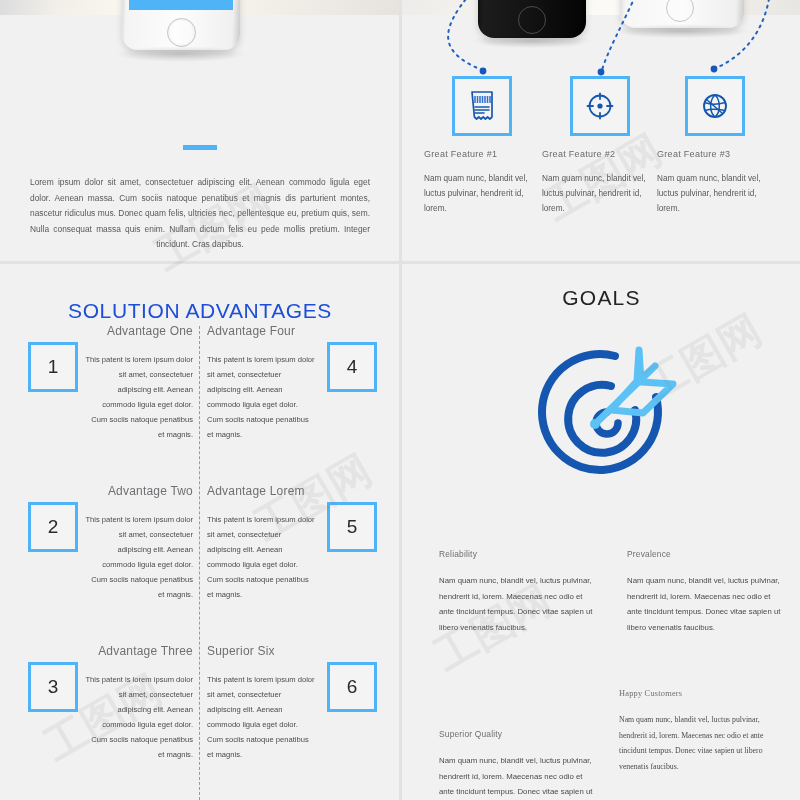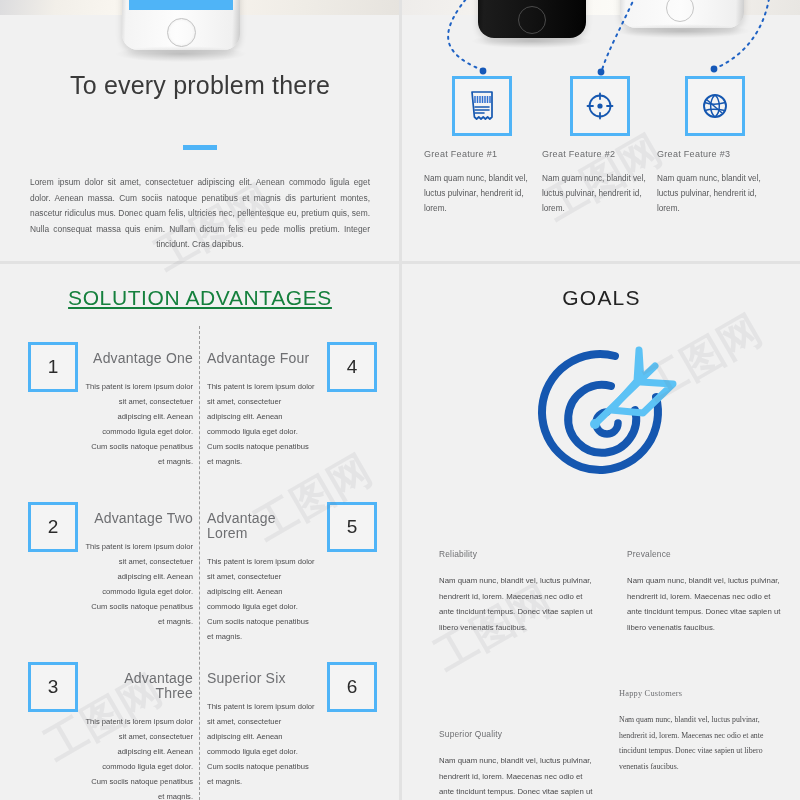--- a/index.html
+++ b/index.html
@@ -104,37 +104,37 @@
   .feature .f-title {
     margin-top: 13px; font-size: 9px; color: #6a6b6d; letter-spacing: .3px;
   }
   .feature .f-body {
     margin-top: 12px; font-size: 8.2px; line-height: 15px; color: #58595b;
   }
 
   
   #panel-adv { position: absolute; left: 0; top: 264px; width: 400px; height: 536px; }
   #adv-title {
-    position: absolute; left: 0; top: 22px; width: 400px; text-align: center;
-    font-size: 21px; font-weight: 300; letter-spacing: .6px; color: #15803d; text-decoration: underline;
+    position: absolute; left: 0; top: 35px; width: 400px; text-align: center;
+    font-size: 21px; font-weight: 300; letter-spacing: .6px; color: #1d4ed8;
   }
   #adv-grid { position: absolute; left: 0; top: 60px; width: 400px; }
   .adv-dotline {
     position: absolute; left: 199px; top: 62px; width: 0;
     height: 474px; border-left: 1px dashed #9a9a9a;
   }
   .adv-row { position: relative; height: 160px; }
   .adv-col {
     position: absolute; top: 0; width: 108px;
     font-size: 7.6px; line-height: 15px; color: #4b4b4d;
   }
   .adv-col.left  { left: 85px;  text-align: right; }
   .adv-col.right { left: 207px; text-align: left; }
   .adv-col .a-title {
-    font-size: 14px; color: #6e6f72; margin-bottom: 13px; letter-spacing: .2px; margin-top: 27px;
+    font-size: 12px; color: #6e6f72; margin-bottom: 13px; letter-spacing: .2px;
   }
   .num-box {
     position: absolute; width: 44px; height: 44px;
     border: 3px solid #4fb4f7; background: #f4f4f4;
     display: flex; align-items: center; justify-content: center;
     font-size: 19px; font-weight: 300; color: #2b2b2b;
   }
   .num-box.l { left: 28px; }
   .num-box.r { left: 327px; }
 
@@ -194,21 +194,20 @@
     <path d="M70 -6 C 40 30, 38 52, 82 70" fill="none" stroke="#1f62c4" stroke-width="2" stroke-dasharray="2 5" stroke-linecap="round"></path>
     <circle cx="83" cy="71" r="3.4" fill="#1558b8"></circle>
     <path d="M238 -10 C 222 26, 208 50, 202 70" fill="none" stroke="#1f62c4" stroke-width="2" stroke-dasharray="2 5" stroke-linecap="round"></path>
     <circle cx="201" cy="72" r="3.4" fill="#1558b8"></circle>
     <path d="M370 -8 C 366 26, 348 54, 316 68" fill="none" stroke="#1f62c4" stroke-width="2" stroke-dasharray="2 5" stroke-linecap="round"></path>
     <circle cx="314" cy="69" r="3.4" fill="#1558b8"></circle>
   </svg>
 
   <div id="panel-hero">
     <div id="hero-title">
-      <div>To every problem there</div>
     </div>
     <div id="hero-rule"></div>
     <p id="hero-body">Lorem ipsum dolor sit amet, consectetuer adipiscing elit. Aenean commodo ligula eget dolor. Aenean massa. Cum sociis natoque penatibus et magnis dis parturient montes, nascetur ridiculus mus. Donec quam felis, ultricies nec, pellentesque eu, pretium quis, sem. Nulla consequat massa quis enim. Nullam dictum felis eu pede mollis pretium. Integer tincidunt. Cras dapibus.</p>
   </div>
 
   <div id="panel-features">
 
     <div class="feature">
       <div class="icon-box">
         <svg width="26" height="30" viewBox="0 0 26 30">

